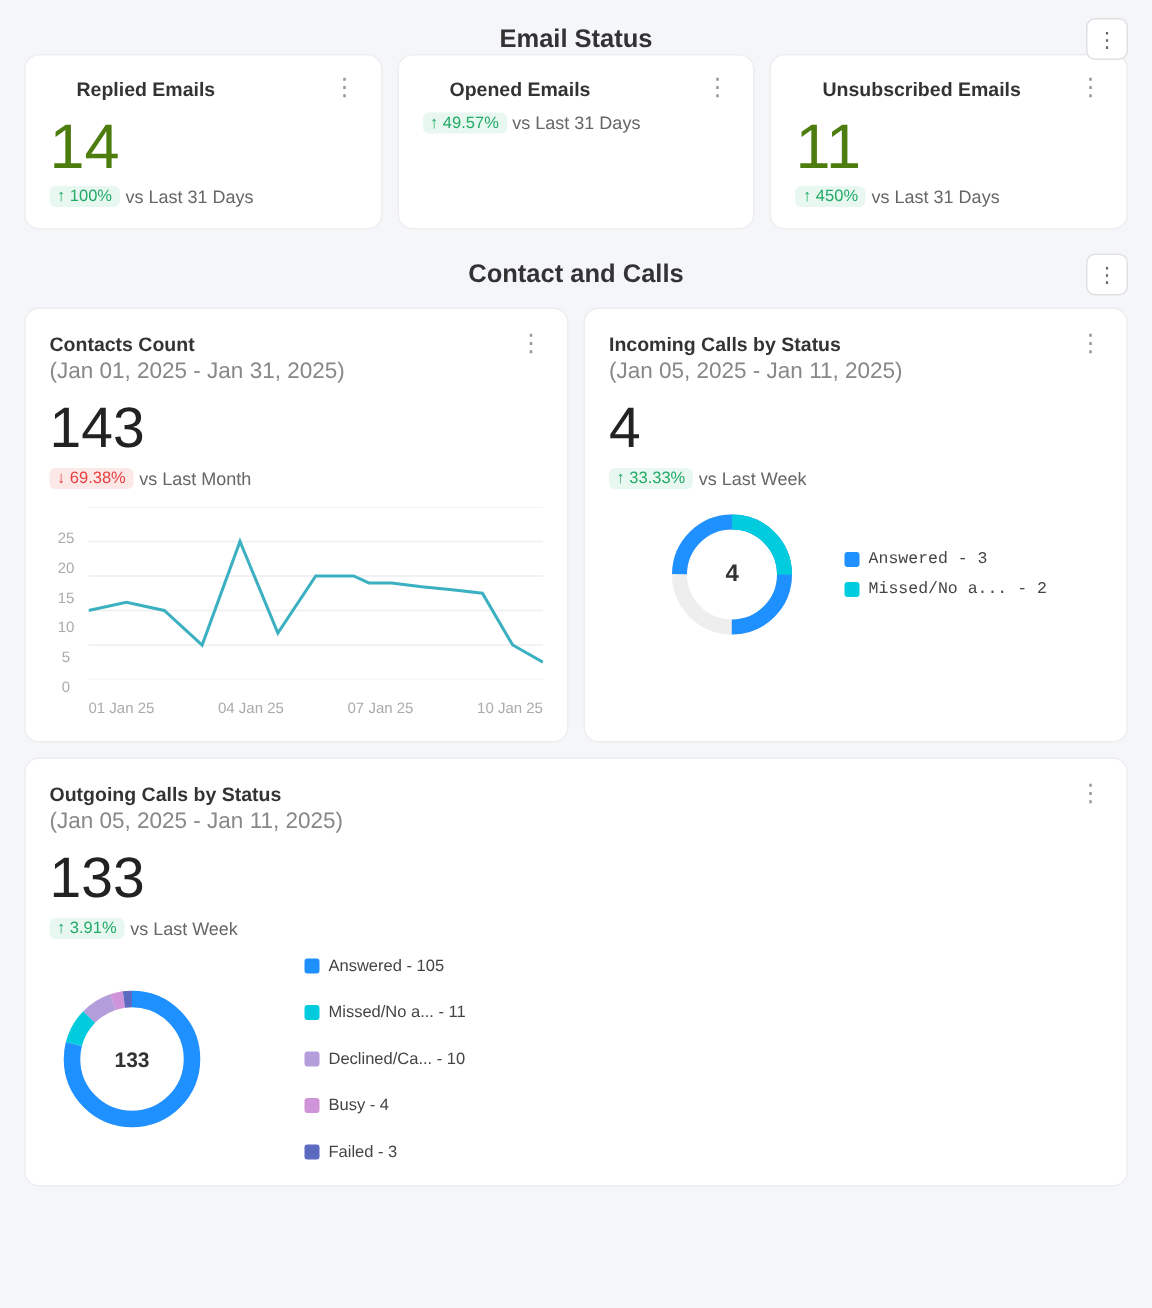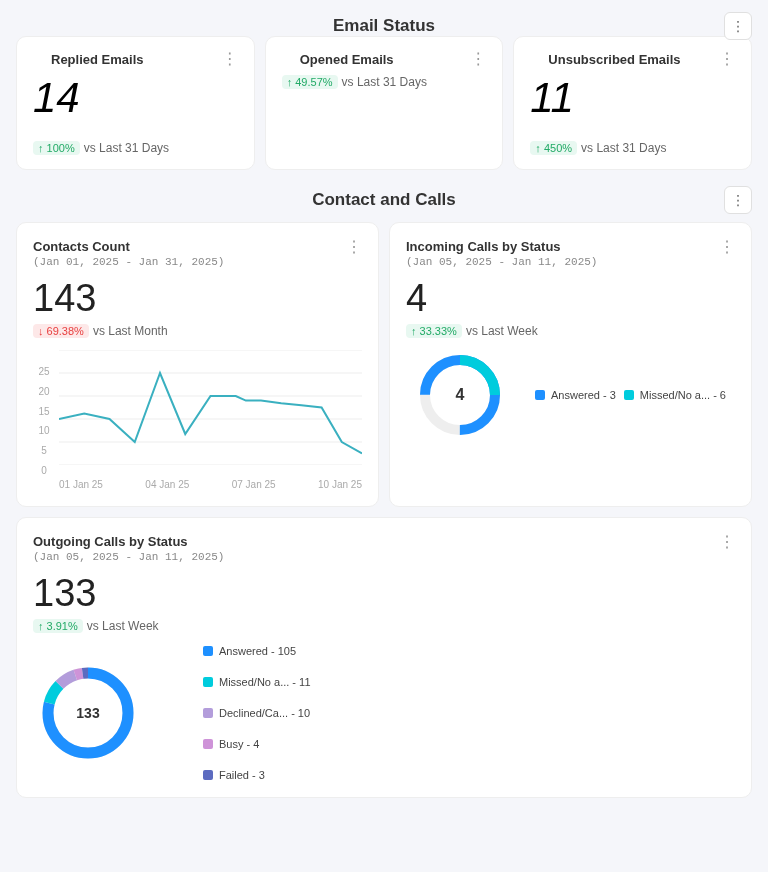--- a/index.html
+++ b/index.html
@@ -64,24 +64,23 @@
     }
     .card-menu {
       color: #999;
       cursor: pointer;
       font-size: 16px;
       line-height: 1;
     }
     .card-value {
       font-size: 42px;
       font-weight: 300;
-      color: #000000;
-      margin-bottom: 20px;
+      color: #4d7c0f;
+      margin-bottom: 3px;
       line-height: 1.1;
-      font-style: italic;
     }
     .card-change {
       font-size: 12px;
       color: #666;
       display: flex;
       align-items: center;
       gap: 4px;
     }
     .badge-up {
       background: #e8f8f1;
@@ -120,24 +119,23 @@
       border-radius: 10px;
       padding: 16px;
       border: 1px solid #eee;
     }
     .stat-card-title {
       font-size: 13px;
       font-weight: 600;
       color: #333;
     }
     .stat-card-subtitle {
-      font-size: 11px;
+      font-size: 15px;
       color: #888;
       margin-top: 2px;
-      font-family: Liberation Mono, monospace;
     }
     .stat-card-value {
       font-size: 38px;
       font-weight: 300;
       color: #222;
       margin: 10px 0 4px 0;
       line-height: 1.1;
     }
     .stat-card-change {
       font-size: 12px;
@@ -201,22 +199,23 @@
       position: absolute;
       top: 50%;
       left: 50%;
       transform: translate(-50%, -50%);
       font-size: 16px;
       font-weight: 600;
       color: #333;
     }
     .donut-legend {
       display: flex;
-      flex-direction: row;
+      flex-direction: column;
       gap: 8px;
+      font-family: Liberation Mono, monospace;
     }
     .legend-item {
       display: flex;
       align-items: center;
       gap: 6px;
       font-size: 11px;
       color: #444;
     }
     .legend-dot {
       width: 10px;
@@ -366,21 +365,21 @@
         </svg>
         <span class="donut-center-label">4</span>
       </div>
       <div class="donut-legend">
         <div class="legend-item">
           <div class="legend-dot" style="background:#1e90ff"></div>
           <span>Answered - 3</span>
         </div>
         <div class="legend-item">
           <div class="legend-dot" style="background:#00ccdd"></div>
-          <span>Missed/No a... - 6</span>
+          <span>Missed/No a... - 2</span>
         </div>
       </div>
     </div>
   </div>
 </div>
 
 <div class="stat-card-full">
   <div class="card-header-row">
     <div>
       <div class="stat-card-title">Outgoing Calls by Status</div>

